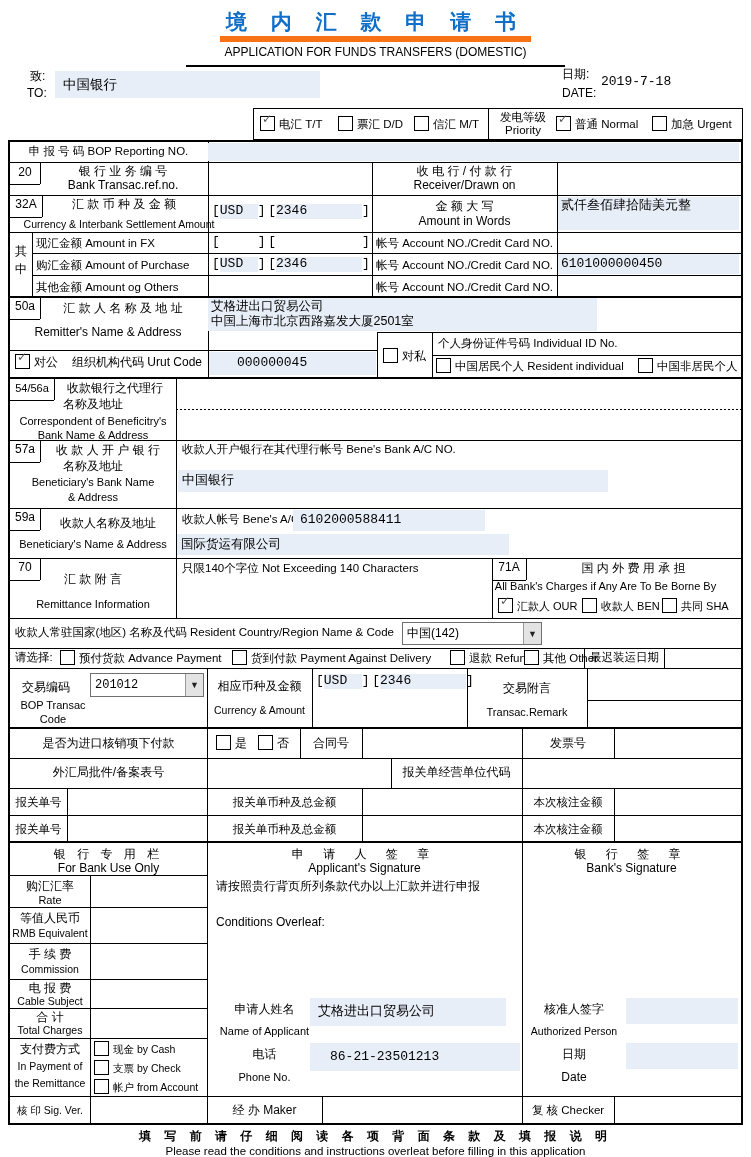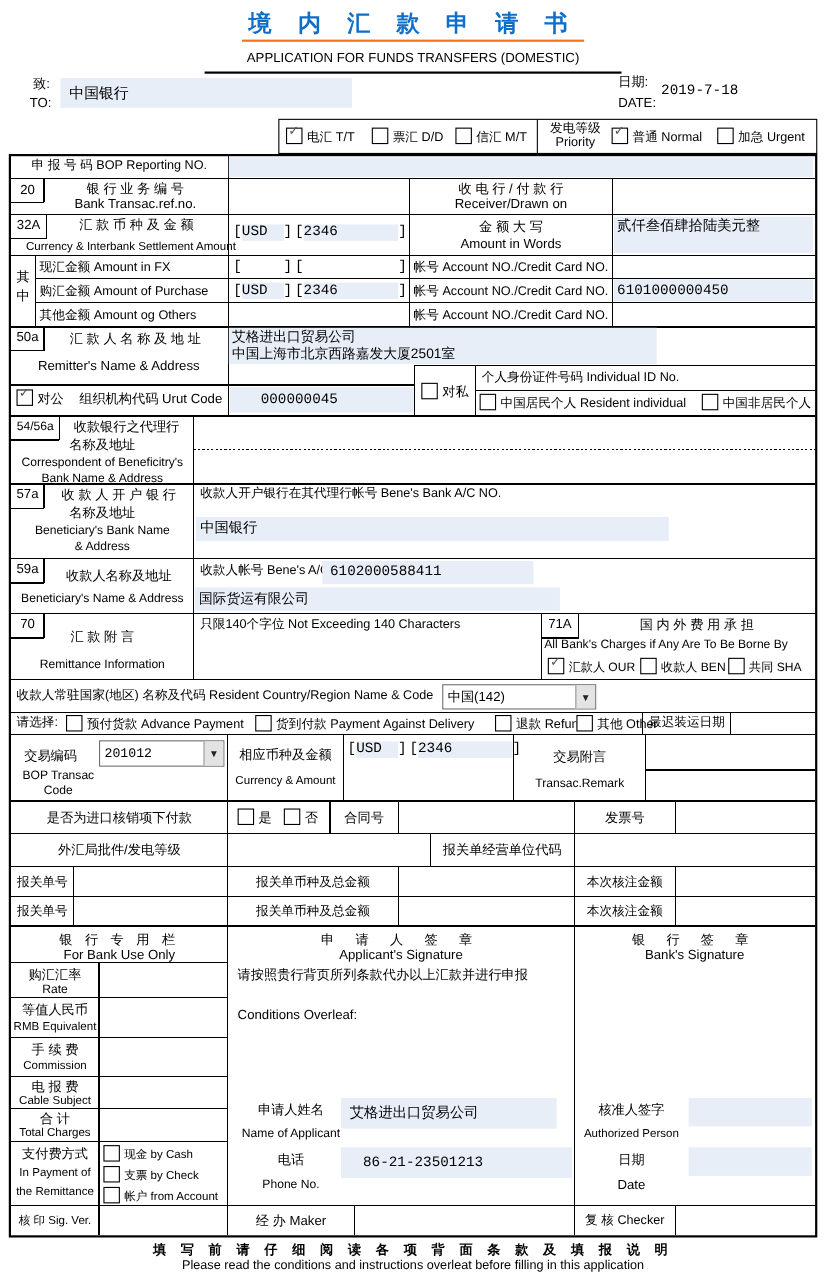--- a/index.html
+++ b/index.html
@@ -13,21 +13,21 @@
   .f11{font-size:11px;}
   .f105{font-size:10.5px;}
   .s{background:#E8EEF7;}
   .fld{position:absolute;}
   .shade{position:absolute;background:#E8EEF7;}
   .cb{width:13px;height:13px;border:1px solid #000;display:inline-block;position:relative;
       background:#fff;vertical-align:-3px;margin-right:4px;}
   .cb.checked::after{content:"✓";position:absolute;left:1px;top:-4px;font-size:12px;color:#555;}
   .ls8{letter-spacing:8px;}
   .title{color:#0E6EC8;font-size:21px;font-weight:bold;letter-spacing:9px;
-         border-bottom:2px solid #f97316;padding:0 6px 3px 6px;}
+         border-bottom:6px solid #f97316;padding:0 6px 3px 6px;}
   .subtitle{font-size:12px;border-bottom:2px solid #000;padding:0 38px 6px 38px;}
   .combo{position:absolute;border:1px solid #707070;background:#fff;display:flex;align-items:stretch;box-sizing:border-box;}
   .combo .val{flex:1;padding-left:4px;font-size:12px;display:flex;align-items:center;}
   .combo .btn{width:17px;background:#E3E3E3;border-left:1px solid #9a9a9a;display:flex;
               align-items:center;justify-content:center;font-size:9px;color:#222;}
   #tbl{position:absolute;left:8px;top:140px;width:731px;height:981px;border:2px solid #000;}
   #mbox{position:absolute;left:253px;top:108px;width:490px;height:32px;border:1px solid #000;box-sizing:border-box;}
   #mbox .div{position:absolute;left:234px;top:0;width:1px;height:30px;background:#000;}
   svg{display:block;}
 </style>
@@ -250,21 +250,21 @@
 <div class="fld" style="left:578px;top:559px;width:152px;height:26px"></div>
 
 <div class="ct" style="left:0;top:595px;width:197px">是否为进口核销项下付款</div>
 <div class="t" style="left:206px;top:593px"><span class="cb"></span><span>是</span></div>
 <div class="t" style="left:248px;top:593px"><span class="cb"></span><span>否</span></div>
 <div class="ct" style="left:290px;top:595px;width:62px">合同号</div>
 <div class="fld" style="left:353px;top:588px;width:158px;height:26px"></div>
 <div class="ct" style="left:512px;top:595px;width:92px">发票号</div>
 <div class="fld" style="left:605px;top:588px;width:125px;height:26px"></div>
 
-<div class="ct" style="left:0;top:624px;width:197px">外汇局批件/发电等级</div>
+<div class="ct" style="left:0;top:624px;width:197px">外汇局批件/备案表号</div>
 <div class="fld" style="left:198px;top:618px;width:182px;height:26px"></div>
 <div class="ct" style="left:381px;top:624px;width:131px">报关单经营单位代码</div>
 <div class="fld" style="left:513px;top:618px;width:217px;height:26px"></div>
 
 <div class="ct f115" style="left:0;top:654px;width:57px">报关单号</div>
 <div class="fld" style="left:58px;top:648px;width:138px;height:23px"></div>
 <div class="ct f115" style="left:197px;top:654px;width:155px">报关单币种及总金额</div>
 <div class="fld" style="left:353px;top:648px;width:158px;height:23px"></div>
 <div class="ct f115" style="left:512px;top:654px;width:92px">本次核注金额</div>
 <div class="fld" style="left:605px;top:648px;width:125px;height:23px"></div>

